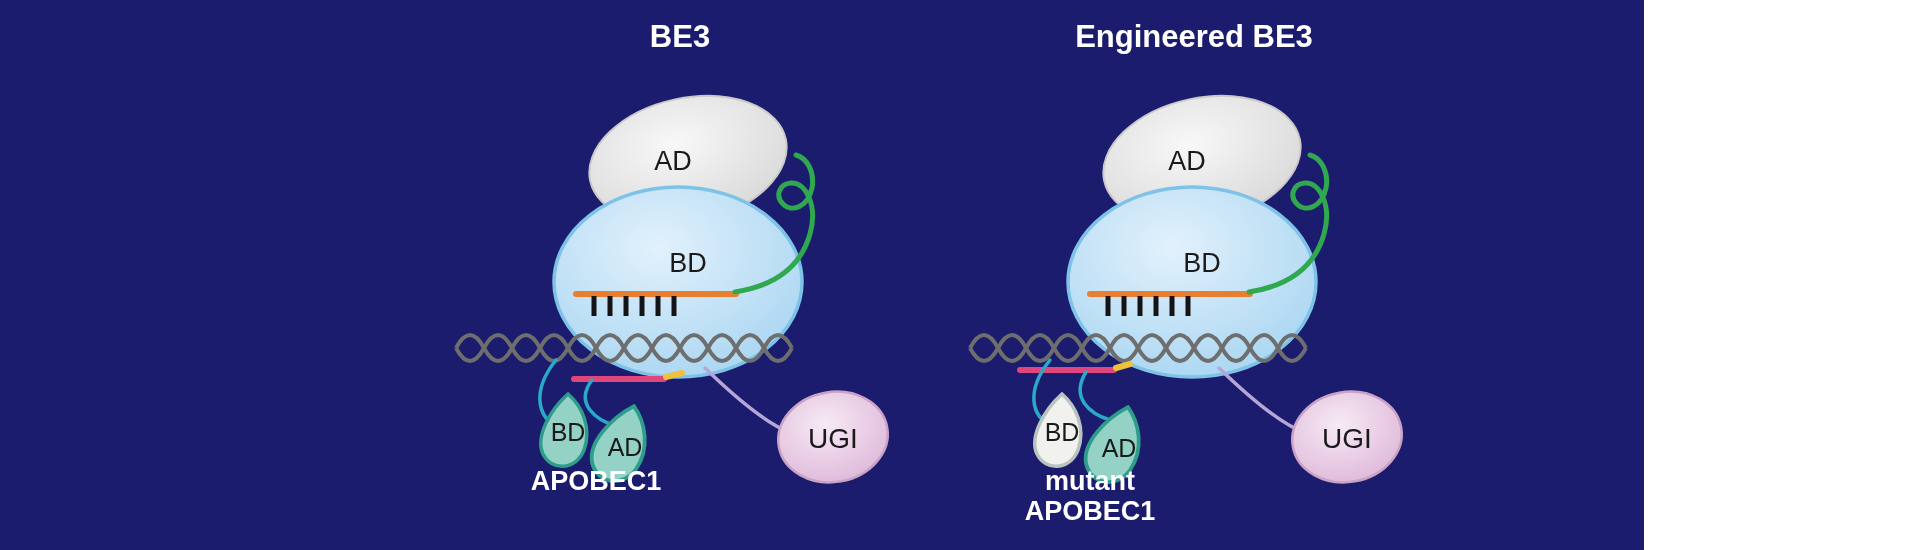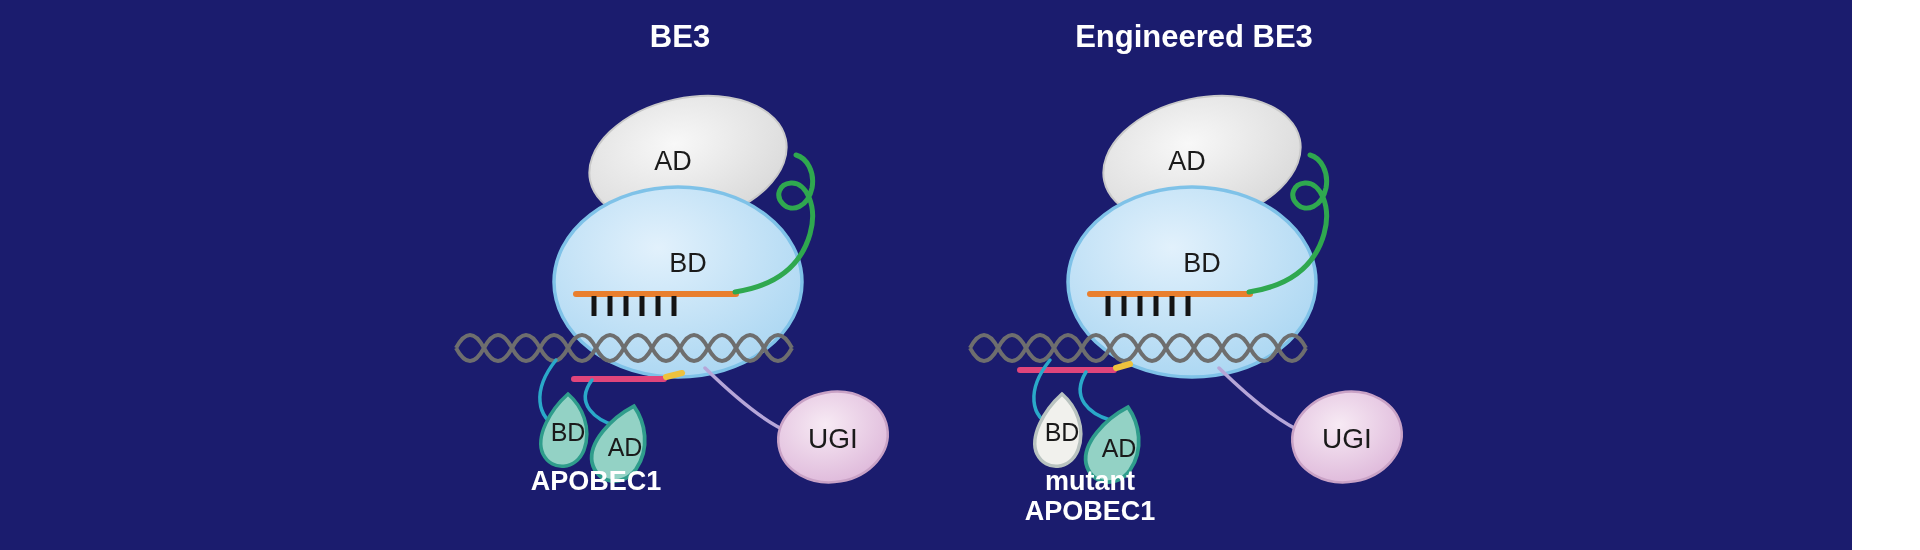--- a/index.html
+++ b/index.html
@@ -1,18 +1,18 @@
 <!DOCTYPE html>
 <html><head>
 <meta charset="utf-8">
 <style>
   html, body { margin: 0; padding: 0; }
   body { font-family: "Liberation Sans", sans-serif; }
   .canvas-wrap {
-    width: 1852px;
+    width: 1644px;
     height: 550px;
     overflow: hidden;
     position: relative;
   }
   svg text {
     font-family: "Liberation Sans", sans-serif;
     text-anchor: middle;
   }
   .panel-title { font-size: 31px; font-weight: 700; }
   .domain-label { font-size: 27px; font-weight: 400; }

